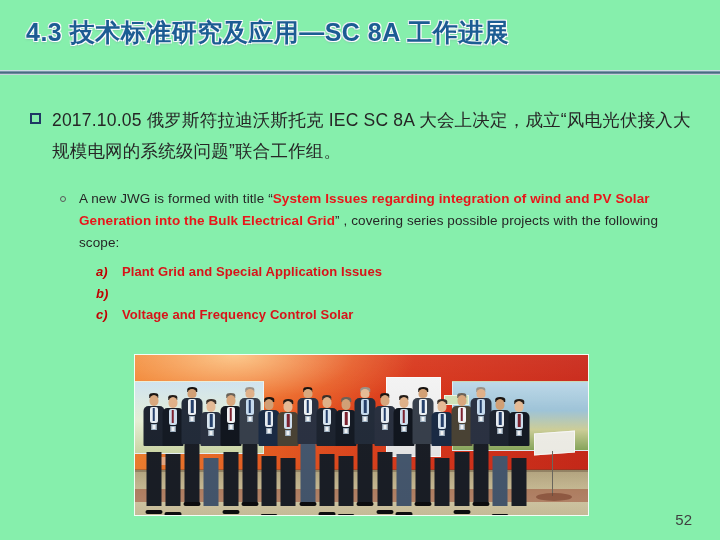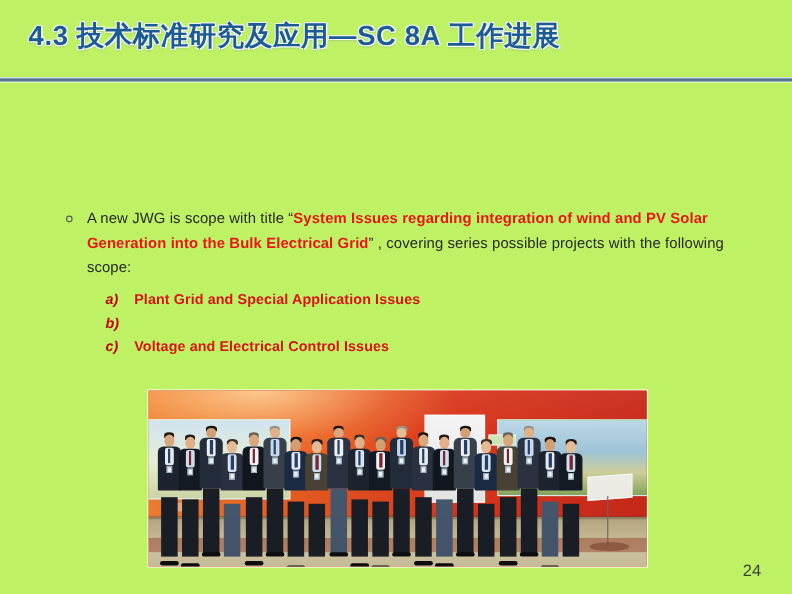--- a/index.html
+++ b/index.html
@@ -14,21 +14,21 @@
   body {
     font-family: "Liberation Sans", "DejaVu Sans", sans-serif;
     position: relative;
   }
 
   .slide {
     position: absolute;
     left: 0; top: 0;
     width: 720px;
     height: 540px;
-    background: #bef264;
+    background: #86efac;
   }
 
   
   .title-block {
     position: absolute;
     left: 0; top: 16px;
     width: 720px;
     height: 46px;
   }
 
@@ -349,37 +349,41 @@
 </head>
 <body>
 
 <div class="slide">
 
   <div class="title-block">
     <div class="slide-title">4.3  技术标准研究及应用—SC 8A 工作进展</div>
   </div>
   <div class="title-rule"></div>
 
+  <div class="l1">
+    <span class="sq-bullet"></span>
+    <span class="l1-text">2017.10.05 俄罗斯符拉迪沃斯托克 IEC SC 8A 大会上决定，成立“风电光伏接入大规模电网的系统级问题”联合工作组。</span>
+  </div>
 
   <div class="l2">
     <span class="ci-bullet"></span>
-    <span class="l2-text"><span>A new JWG is scope with title  “</span><span class="red-em">System Issues regarding integration of wind and PV Solar Generation into the Bulk Electrical Grid</span><span>” , covering series possible projects with the following scope:</span></span>
+    <span class="l2-text"><span>A new JWG is formed with title  “</span><span class="red-em">System Issues regarding integration of wind and PV Solar Generation into the Bulk Electrical Grid</span><span>” , covering series possible projects with the following scope:</span></span>
   </div>
 
   <div class="l3-list">
     <div class="l3-item">
       <span class="l3-marker">a)</span>
       <span class="l3-label">Plant Grid and Special Application Issues</span>
     </div>
     <div class="l3-item">
       <span class="l3-marker">b)</span>
     </div>
     <div class="l3-item">
       <span class="l3-marker">c)</span>
-      <span class="l3-label">Voltage and Electrical Control Issues</span>
+      <span class="l3-label">Voltage and Frequency Control Solar</span>
     </div>
   </div>
 
   <div class="photo-frame">
     <div class="photo-wall"></div>
     <div class="photo-floor"></div>
     <div class="floor-strip"></div>
     <div class="carpet"></div>
 
     <div class="banner banner-left"></div>
@@ -586,14 +590,14 @@
           <div class="p-body" style="top: 25px; height: 34px; background: rgb(20, 26, 36);"></div>
           <div class="p-shirt" style="top: 26px; height: 16px; background: rgb(207, 224, 239);"></div>
           <div class="p-tie" style="top: 27px; height: 13px; background: rgb(126, 34, 48);"></div>
           <div class="p-badge" style="top: 43px;"></div>
           <div class="p-legs" style="top: 71px; height: 48px; background: rgb(26, 30, 38);"></div>
         </div>
       </div>
     <div class="photo-gloss"></div>
   </div>
 
-  <div class="page-num">24</div>
+  <div class="page-num">52</div>
 </div>
 
 </body></html>

